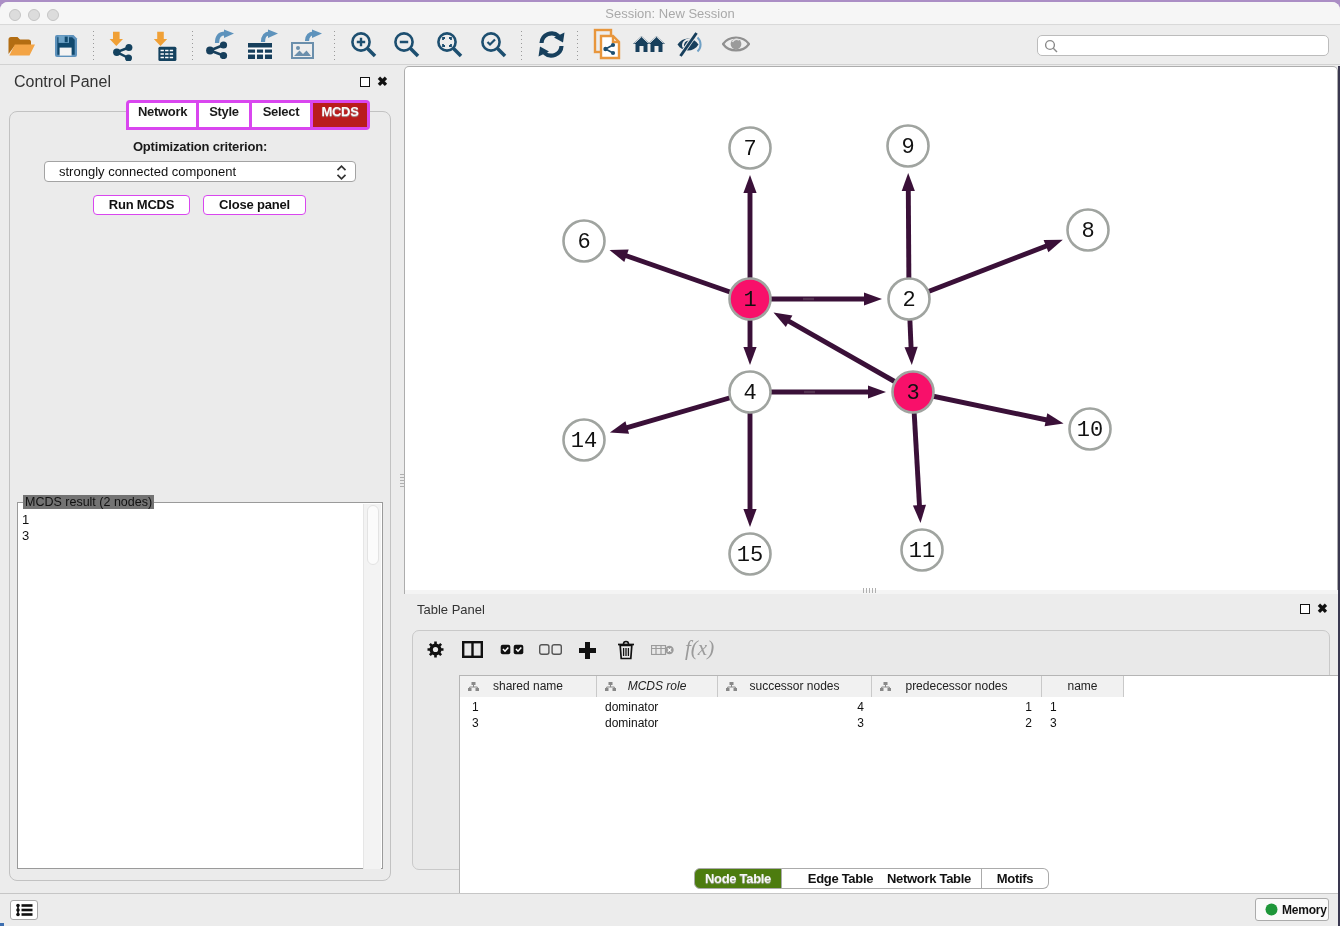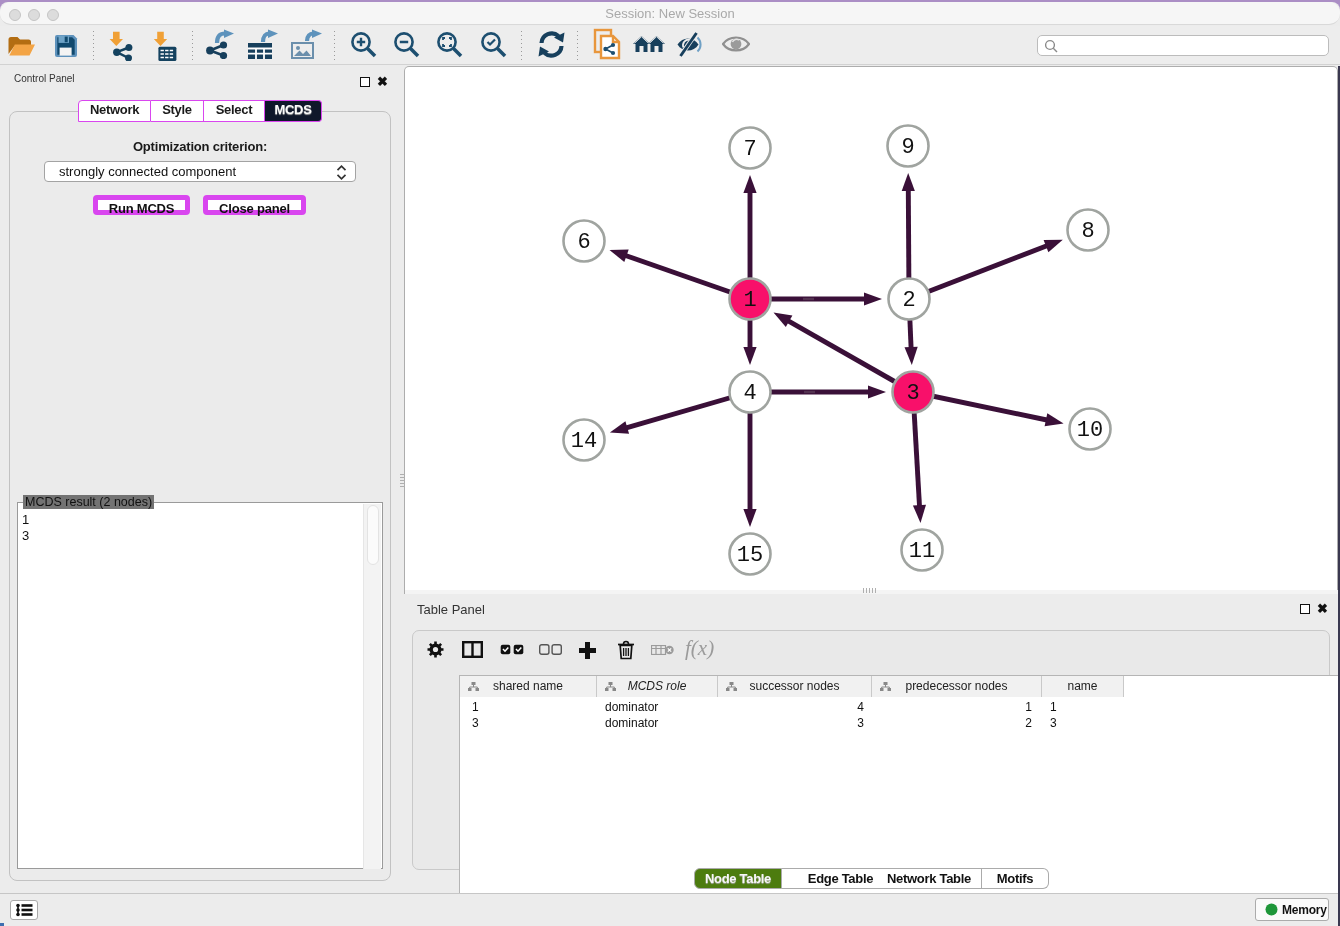--- a/index.html
+++ b/index.html
@@ -1,38 +1,38 @@
 <!DOCTYPE html>
 <html><head>
 <meta charset="utf-8">
 <style>
 * { margin:0; padding:0; box-sizing:border-box; }
 html,body { width:1340px; height:926px; overflow:hidden; }
 body { font-family:"Liberation Sans", sans-serif; background:#AB8EC5; position:relative; }
 .abs { position:absolute; }
 #app { position:absolute; left:0; top:2px; width:1340px; height:924px; background:#ECECEC; border-radius:8px 8px 0 0; overflow:hidden; }
 
-#titlebar { position:absolute; left:0; top:0; width:1340px; height:23px; background:#F6F6F6; border-bottom:1px solid #D9D9D9;border-radius:11px; }
+#titlebar { position:absolute; left:0; top:0; width:1340px; height:23px; background:#F6F6F6; border-bottom:1px solid #D9D9D9; }
 #titlebar .circ { position:absolute; top:7px; width:12px; height:12px; border-radius:50%; background:#DCDCDC; border:1px solid #C4C4C4; }
 #titlebar .t { position:absolute; top:4px; left:0; width:100%; text-align:center; font-size:13px; color:#A9A9A9; }
 
 #toolbar { position:absolute; left:0; top:24px; width:1340px; height:39px; background:#EDEDED; border-bottom:1px solid #D2D2D2; }
 .sep { position:absolute; top:5px; height:29px; width:1px; background-image:linear-gradient(#9a9a9a 30%, transparent 0); background-size:1px 4px; }
 .ticon { position:absolute; }
 #searchbox { position:absolute; left:1037px; top:9px; width:292px; height:21px; background:#fff; border:1px solid #BCBCBC; border-radius:5px; }
 #searchbox svg { position:absolute; left:6px; top:3px; }
 
-#cp-title { position:absolute; left:14px; top:71px; font-size:10px; color:#333; }
+#cp-title { position:absolute; left:14px; top:71px; font-size:16px; color:#333; }
 .winbtn-sq { position:absolute; width:10px; height:10px; border:1.6px solid #111; background:#fff; }
 .winbtn-x { position:absolute; font-size:13px; font-weight:bold; color:#111; line-height:12px; }
 #cp-panel { position:absolute; left:9px; top:109px; width:382px; height:770px; background:#EBEBEB; border:1px solid #C2C2C2; border-radius:8px; }
-.tab { position:absolute; top:98px; height:22px; background:#fff; border:1px solid #d946ef; font-size:13px; font-weight:bold; color:#1a1a1a; text-align:center; line-height:18px; letter-spacing:-0.3px; }
+.tab { position:absolute; top:98px; height:30px; background:#fff; border:3px solid #d946ef; font-size:13px; font-weight:bold; color:#1a1a1a; text-align:center; line-height:18px; letter-spacing:-0.3px;margin-left:48px; }
 #opt-label { position:absolute; left:0px; top:137px; width:400px; text-align:center; font-size:13px; font-weight:bold; letter-spacing:-0.2px; color:#1a1a1a; }
 #dropdown { position:absolute; left:44px; top:159px; width:312px; height:21px; background:#fff; border:1px solid #A3A3A3; border-radius:4px; font-size:13px; color:#111; line-height:19px; padding-left:14px; }
-.btn { position:absolute; top:193px; height:20px; background:#fff; border:5px solid #d946ef; border-radius:4px; font-size:13px; font-weight:bold; letter-spacing:-0.2px; color:#111; text-align:center; line-height:18px; }
+.btn { position:absolute; top:193px; height:20px; background:#fff; border:1px solid #d946ef; border-radius:4px; font-size:13px; font-weight:bold; letter-spacing:-0.2px; color:#111; text-align:center; line-height:18px; }
 #fieldset { position:absolute; left:17px; top:500px; width:366px; height:367px; border:1px solid #9A9A9A; background:#fff; }
 #fieldset-label { position:absolute; left:23px; top:493px; font-size:12.5px; color:#111; background:#737373; padding:0 2px; }
 #mcds-vals { position:absolute; left:22px; top:510px; font-size:13px; color:#111; line-height:16px; }
 #fs-scroll { position:absolute; right:1px; top:1px; width:18px; height:365px; background:#F3F3F3; border-left:1px solid #E6E6E6; }
 #fs-thumb { position:absolute; right:3px; top:2px; width:12px; height:60px; background:#FBFBFB; border:1px solid #E3E3E3; border-radius:6px; }
 
 #netwin { position:absolute; left:404px; top:64px; width:934px; height:528px; background:#fff; border-radius:5px 5px 0 0; box-shadow:0 0 0 1px #ADADAD inset; }
 #nw-titlebar { position:absolute; left:0; top:0; width:934px; height:26px; background:linear-gradient(#F0F0F0,#D9D9D9); border-bottom:1px solid #ABABAB; border-radius:5px 5px 0 0; }
 #nw-title { position:absolute; top:4px; left:8px; width:100%; text-align:center; font-size:13px; font-weight:600; color:#222; letter-spacing:0.5px; }
 #graph { position:absolute; left:1px; top:25px; }
@@ -172,21 +172,21 @@
     </div>
   </div>
 
   <div id="cp-title">Control Panel</div>
   <div class="winbtn-sq" style="left:360px; top:75px;"></div>
   <div class="winbtn-x" style="left:377px; top:74px;">✖</div>
   <div id="cp-panel"></div>
   <div class="tab" style="left:78px; width:73px; border-radius:4px 0 0 0;">Network</div>
   <div class="tab" style="left:151px; width:53px; border-left:none;">Style</div>
   <div class="tab" style="left:204px; width:61px; border-left:none;">Select</div>
-  <div class="tab" style="left:265px; width:57px; border-left:none; background:#0f172a; color:#FBFBFB; text-shadow:0 1px 1px #A4A4A4; border-radius:0 4px 4px 0;">MCDS</div>
+  <div class="tab" style="left:265px; width:57px; border-left:none; background:#b91c1c; color:#FBFBFB; text-shadow:0 1px 1px #A4A4A4; border-radius:0 4px 4px 0;">MCDS</div>
   <div id="dropdown">strongly connected component
     <svg style="position:absolute; right:8px; top:3px;" width="11" height="15" viewBox="0 0 11 15">
         <path d="M1.5 5.2 L5.5 1.2 L9.5 5.2 M1.5 9.8 L5.5 13.8 L9.5 9.8" fill="none" stroke="#333" stroke-width="1.7"></path>
       </svg>
   </div>
   <div id="opt-label">Optimization criterion:</div>
   <div class="btn" style="left:93px; width:97px;">Run MCDS</div>
   <div class="btn" style="left:203px; width:103px;">Close panel</div>
   <div id="fieldset">
       <div id="fs-scroll"></div>

